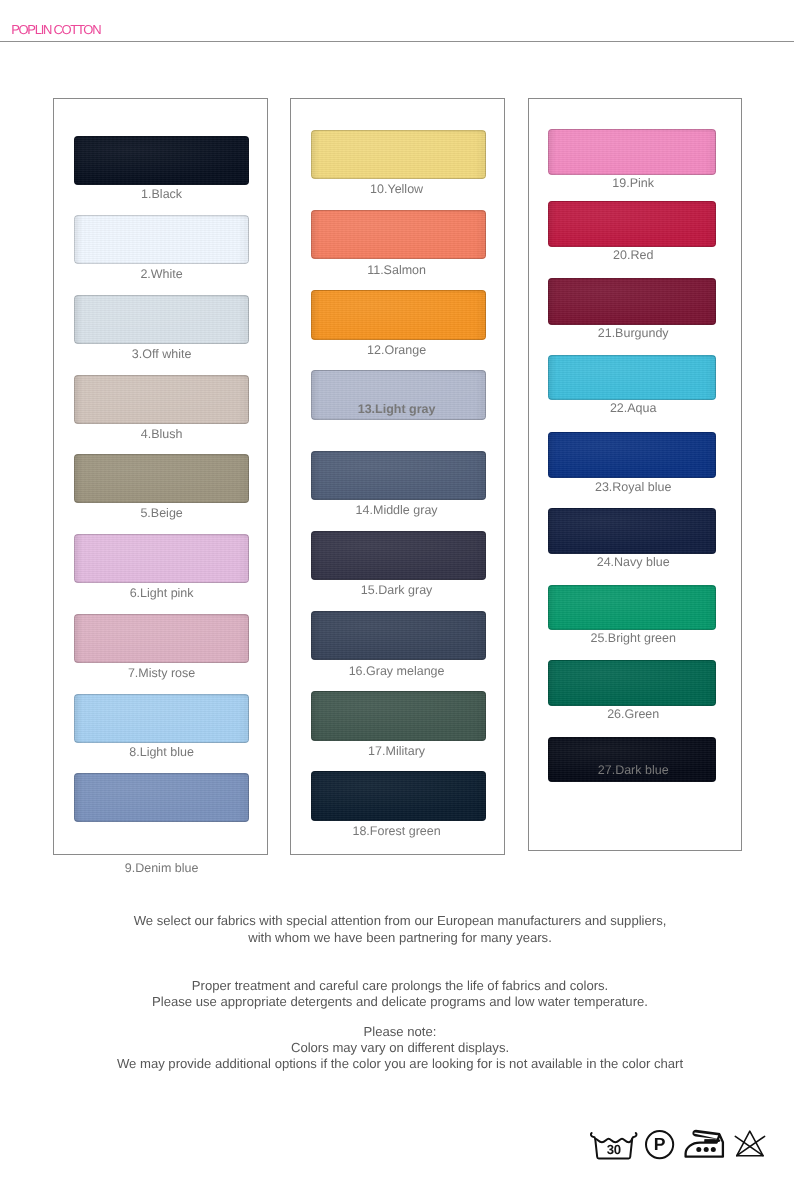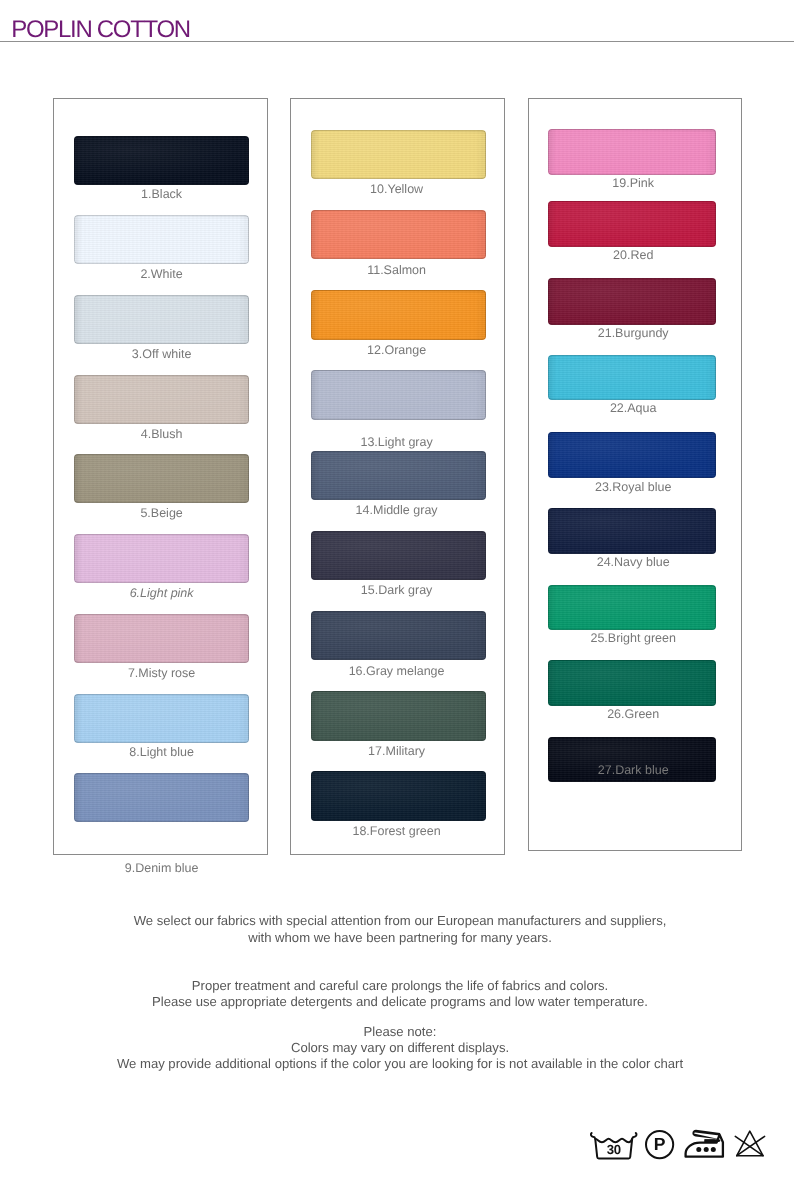--- a/index.html
+++ b/index.html
@@ -1,22 +1,22 @@
 <!DOCTYPE html>
 <html><head>
 <meta charset="utf-8">
 <style>
   html,body{margin:0;padding:0;}
   body{width:794px;height:1189px;background:#ffffff;
        font-family:"Liberation Sans",sans-serif;overflow:hidden;position:relative;
        -webkit-font-smoothing:antialiased;text-rendering:geometricPrecision;}
   #page{position:absolute;left:0;top:0;width:794px;height:1189px;}
 
-  .title{position:absolute;left:11.2px;top:24.0px;font-size:24px;letter-spacing:-1.3px;
-         color:#701a75;font-weight:400;line-height:12.2px;}
+  .title{position:absolute;left:11.2px;top:24.0px;font-size:13px;letter-spacing:-1.3px;
+         color:#ec4899;font-weight:400;line-height:12.2px;}
   .rule{position:absolute;left:0px;top:41px;width:794px;height:1px;background:#909090;}
 
   .panel{position:absolute;border:1px solid #8a8a8a;box-sizing:border-box;background:#fff;}
   #panel-1{left:53px;top:98px;width:215px;height:757px;}
   #panel-2{left:290px;top:98px;width:215px;height:757px;}
   #panel-3{left:528px;top:98px;width:214px;height:753px;}
 
   .sw{position:absolute;border-radius:4px;overflow:hidden;}
   .sw::before{content:"";position:absolute;left:0;top:0;right:0;bottom:0;
       background:
@@ -58,35 +58,35 @@
 <div class="lbl" style="left:61.6px;top:188.4px;width:200.0px;">1.Black</div>
 <div class="sw" style="left: 74.4px; top: 215.3px; width: 174.8px; height: 49px; background: rgb(240, 247, 255);"></div>
 <div class="lbl" style="left:61.6px;top:268.1px;width:200.0px;text-align:center;">2.White</div>
 <div class="sw" style="left: 74.4px; top: 295px; width: 174.8px; height: 49px; background: rgb(217, 226, 233);"></div>
 <div class="lbl" style="left:61.6px;top:347.8px;width:200.0px;">3.Off white</div>
 <div class="sw" style="left: 74.4px; top: 374.7px; width: 174.8px; height: 49px; background: rgb(209, 196, 188);"></div>
 <div class="lbl" style="left:61.6px;top:427.5px;width:200.0px;">4.Blush</div>
 <div class="sw" style="left: 74.4px; top: 454.4px; width: 174.8px; height: 49px; background: rgb(157, 149, 127);"></div>
 <div class="lbl" style="left:61.6px;top:507.2px;width:200.0px;">5.Beige</div>
 <div class="sw" style="left: 74.4px; top: 534.1px; width: 174.8px; height: 49px; background: rgb(227, 187, 224);"></div>
-<div class="lbl" style="left:61.6px;top:586.9px;width:200.0px;font-style:italic;">6.Light pink</div>
+<div class="lbl" style="left:61.6px;top:586.9px;width:200.0px;">6.Light pink</div>
 <div class="sw" style="left: 74.4px; top: 613.8px; width: 174.8px; height: 49px; background: rgb(221, 177, 195);"></div>
 <div class="lbl" style="left:61.6px;top:666.6px;width:200.0px;">7.Misty rose</div>
 <div class="sw" style="left: 74.4px; top: 693.5px; width: 174.8px; height: 49px; background: rgb(166, 208, 242);"></div>
 <div class="lbl" style="left:61.6px;top:746.3px;width:200.0px;">8.Light blue</div>
 <div class="sw" style="left: 74.4px; top: 773.2px; width: 174.8px; height: 49px; background: rgb(122, 146, 189);"></div>
 <div class="lbl" style="left:61.6px;top:826.0px;width:200.0px;margin-top:36px;">9.Denim blue</div>
 <div class="sw" style="left: 310.9px; top: 129.7px; width: 175px; height: 49.5px; background: rgb(241, 218, 127);"></div>
 <div class="lbl" style="left:296.6px;top:183.3px;width:200.0px;">10.Yellow</div>
 <div class="sw" style="left: 310.9px; top: 209.9px; width: 175px; height: 49.5px; background: rgb(245, 126, 97);"></div>
 <div class="lbl" style="left:296.6px;top:263.5px;width:200.0px;">11.Salmon</div>
 <div class="sw" style="left: 310.9px; top: 290.1px; width: 175px; height: 49.5px; background: rgb(246, 148, 33);"></div>
 <div class="lbl" style="left:296.6px;top:343.7px;width:200.0px;text-align:center;">12.Orange</div>
 <div class="sw" style="left: 310.9px; top: 370.3px; width: 175px; height: 49.5px; background: rgb(179, 186, 206);"></div>
-<div class="lbl" style="left:296.6px;top:436px;width:200.0px;">13.Light gray</div>
+<div class="lbl" style="left:296.6px;top:403px;width:200.0px;font-weight:bold;">13.Light gray</div>
 <div class="sw" style="left: 310.9px; top: 450.5px; width: 175px; height: 49.5px; background: rgb(79, 93, 119);"></div>
 <div class="lbl" style="left:296.6px;top:504.1px;width:200.0px;">14.Middle gray</div>
 <div class="sw" style="left: 310.9px; top: 530.7px; width: 175px; height: 49.5px; background: rgb(52, 52, 71);"></div>
 <div class="lbl" style="left:296.6px;top:584.3px;width:200.0px;">15.Dark gray</div>
 <div class="sw" style="left: 310.9px; top: 610.9px; width: 175px; height: 49.5px; background: rgb(56, 67, 89);"></div>
 <div class="lbl" style="left:296.6px;top:664.5px;width:200.0px;">16.Gray melange</div>
 <div class="sw" style="left: 310.9px; top: 691.1px; width: 175px; height: 49.5px; background: rgb(64, 87, 78);"></div>
 <div class="lbl" style="left:296.6px;top:744.7px;width:200.0px;">17.Military</div>
 <div class="sw" style="left: 310.9px; top: 771.3px; width: 175px; height: 49.5px; background: rgb(10, 28, 46);"></div>
 <div class="lbl" style="left:296.6px;top:824.9px;width:200.0px;">18.Forest green</div>

